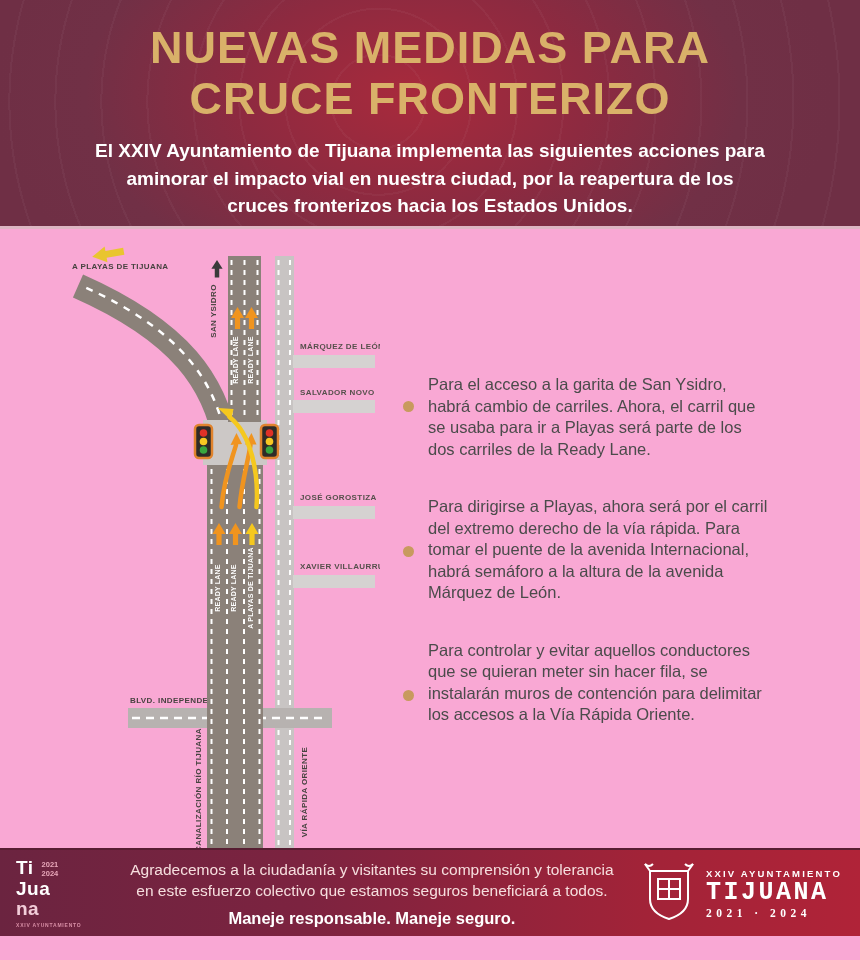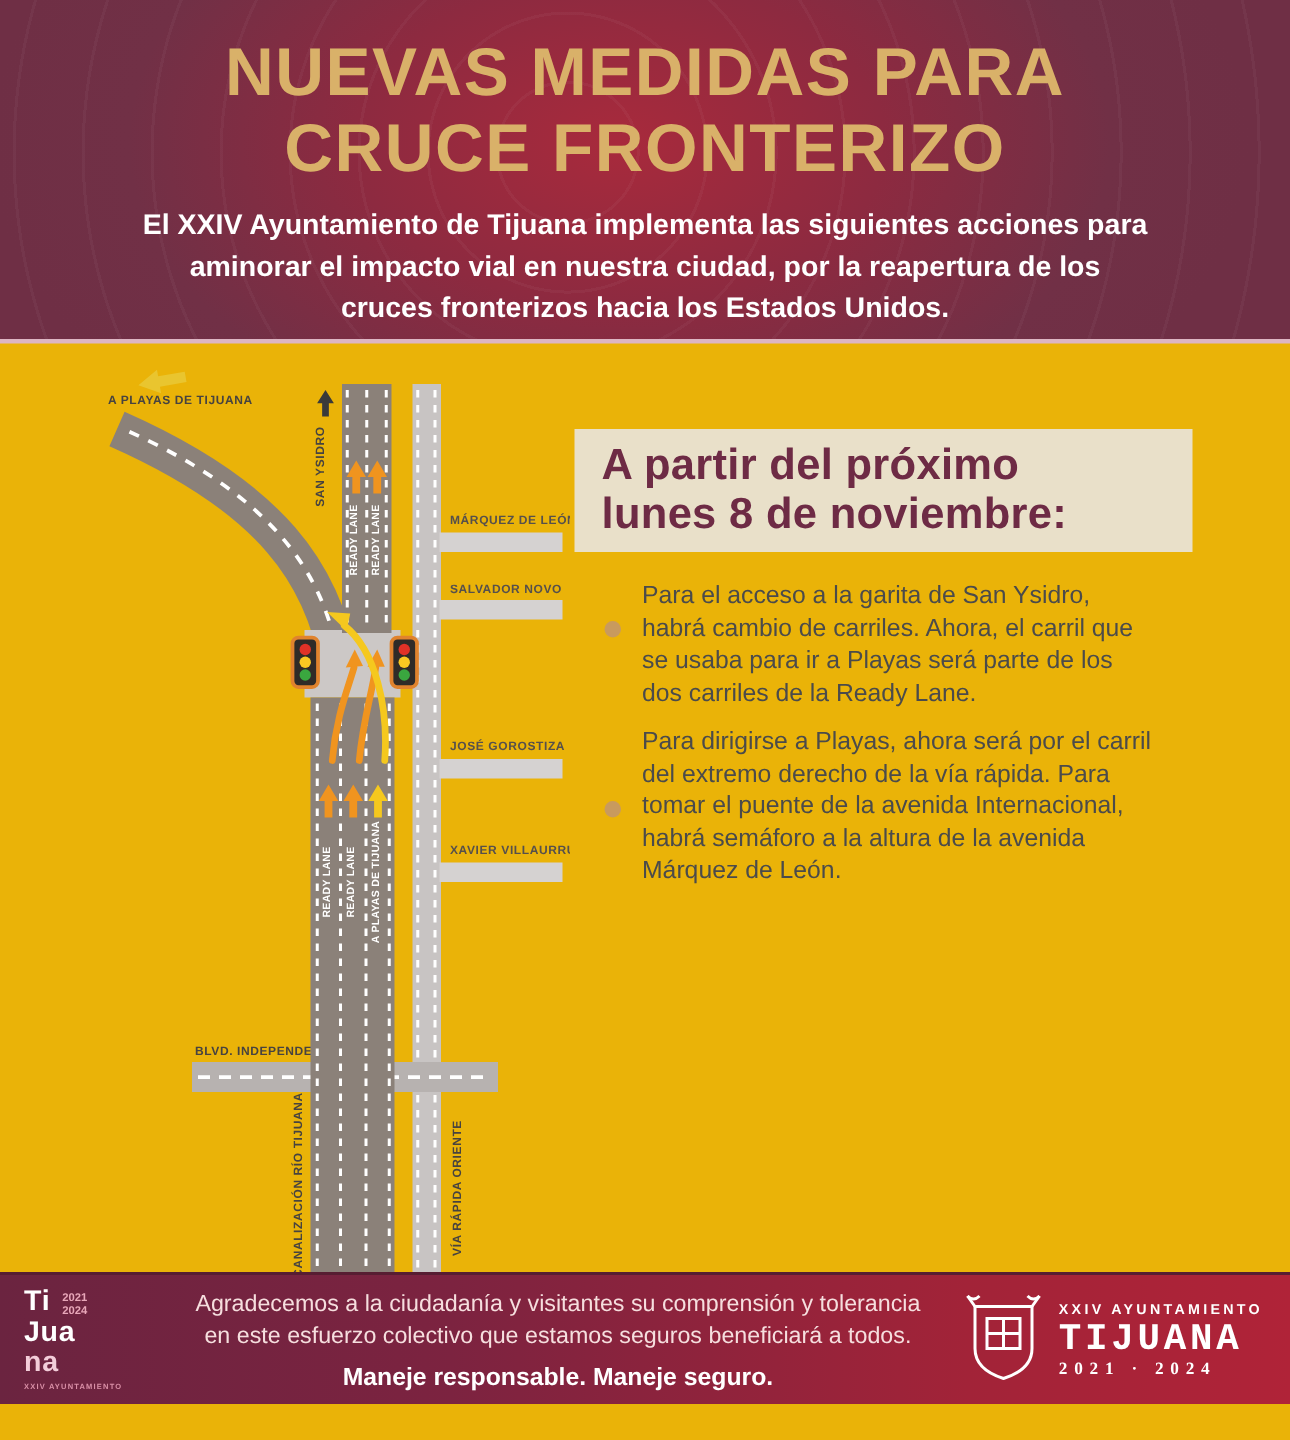--- a/index.html
+++ b/index.html
@@ -1,17 +1,17 @@
 <!DOCTYPE html>
 <html><head>
 <meta charset="utf-8">
 <style>
   html,body{margin:0;padding:0;background:#ffffff;}
   *{box-sizing:border-box;}
-  .page{position:relative;width:860px;height:960px;background:#eab308;overflow:hidden;
+  .page{position:relative;width:860px;height:960px;background:#f9a8d4;overflow:hidden;
         font-family:"Liberation Sans",sans-serif;}
 
   
   .header{position:absolute;left:0;top:0;width:860px;height:229px;
           background:radial-gradient(ellipse 420px 260px at 48% 42%, #a82a3c 0%, #8d2a40 42%, #713046 78%, #6f2f45 100%);
           border-bottom:3px solid #ddb6c3;}
   .header::before{content:"";position:absolute;inset:0;
           background:repeating-radial-gradient(circle at 44% 45%, rgba(255,255,255,0.035) 0 2px, transparent 2px 46px);}
   .title{position:relative;text-align:center;padding-top:22px;
          color:#d9b169;font-weight:800;font-size:45px;line-height:51px;letter-spacing:1px;}
@@ -24,21 +24,21 @@
              fill:#56504c;letter-spacing:.4px;}
   .map-label-dk{font-family:"Liberation Sans",sans-serif;font-weight:700;font-size:8px;
              fill:#474340;letter-spacing:.4px;}
   .lane-label{font-family:"Liberation Sans",sans-serif;font-weight:700;font-size:7px;
              fill:#ffffff;letter-spacing:.2px;}
 
   
   .heading-box{position:absolute;left:383px;top:286px;width:412px;height:82px;
                background:#e9e0c9;padding:8px 10px 8px 18px;}
   .heading-box div{color:#6e2b45;font-weight:800;font-size:29px;line-height:33px;letter-spacing:.2px;}
-  .bullets{position:absolute;left:383px;top:387px;width:400px;display:flex;flex-direction:column;gap:11px;}
+  .bullets{position:absolute;left:383px;top:374px;width:400px;display:flex;flex-direction:column;gap:36px;}
   .bullet{display:flex;}
   .bullet .dot{width:11px;height:11px;border-radius:50%;background:#c89a5e;
                margin:0 14px 0 20px;flex:none;}
   .bullet:nth-child(1) .dot{margin-top:27px;}
   .bullet:nth-child(2) .dot{margin-top:50px;}
   .bullet:nth-child(3) .dot{margin-top:50px;}
   .bullet:nth-child(4) .dot{margin-top:27px;}
   .bullet p{margin:0;width:340px;color:#4b4b4b;font-size:16.5px;line-height:21.5px;}
 
   
@@ -176,33 +176,33 @@
       <rect x="0" y="0" width="17" height="33" rx="4" fill="#2f2b28" stroke="#e0832d" stroke-width="2.5"></rect>
       <circle cx="8.5" cy="8" r="3.8" fill="#e03127"></circle>
       <circle cx="8.5" cy="16.5" r="3.8" fill="#f8c822"></circle>
       <circle cx="8.5" cy="25" r="3.8" fill="#3aa73f"></circle>
     </g>
 
     <text class="map-label-dk" transform="rotate(-90 171 554)" x="171" y="554" text-anchor="middle">CANALIZACIÓN RÍO TIJUANA</text>
     <text class="map-label-dk" transform="rotate(-90 277 556)" x="277" y="556" text-anchor="middle">VÍA RÁPIDA ORIENTE</text>
   </svg>
 
-  <div class="heading-box">
-    <div>A partir del próximo</div>
-    <div>lunes 8 de noviembre:</div>
-  </div>
 
   <div class="bullets">
     <div class="bullet">
       <span class="dot"></span>
       <p>Para el acceso a la garita de San Ysidro, habrá cambio de carriles. Ahora, el carril que se usaba para ir a Playas será parte de los dos carriles de la Ready Lane.</p>
     </div>
     <div class="bullet">
       <span class="dot"></span>
       <p>Para dirigirse a Playas, ahora será por el carril del extremo derecho de la vía rápida. Para tomar el puente de la avenida Internacional, habrá semáforo a la altura de la avenida Márquez de León.</p>
+    </div>
+    <div class="bullet">
+      <span class="dot"></span>
+      <p>Para controlar y evitar aquellos conductores que se quieran meter sin hacer fila, se instalarán muros de contención para delimitar los accesos a la Vía Rápida Oriente.</p>
     </div>
   </div>
 
   <div class="footer">
     <div class="tj-logo">
       <div class="tj-row1">
         <span class="tj-ti">Ti</span>
         <span class="tj-years">
           <div>2021</div>
           <div>2024</div>

